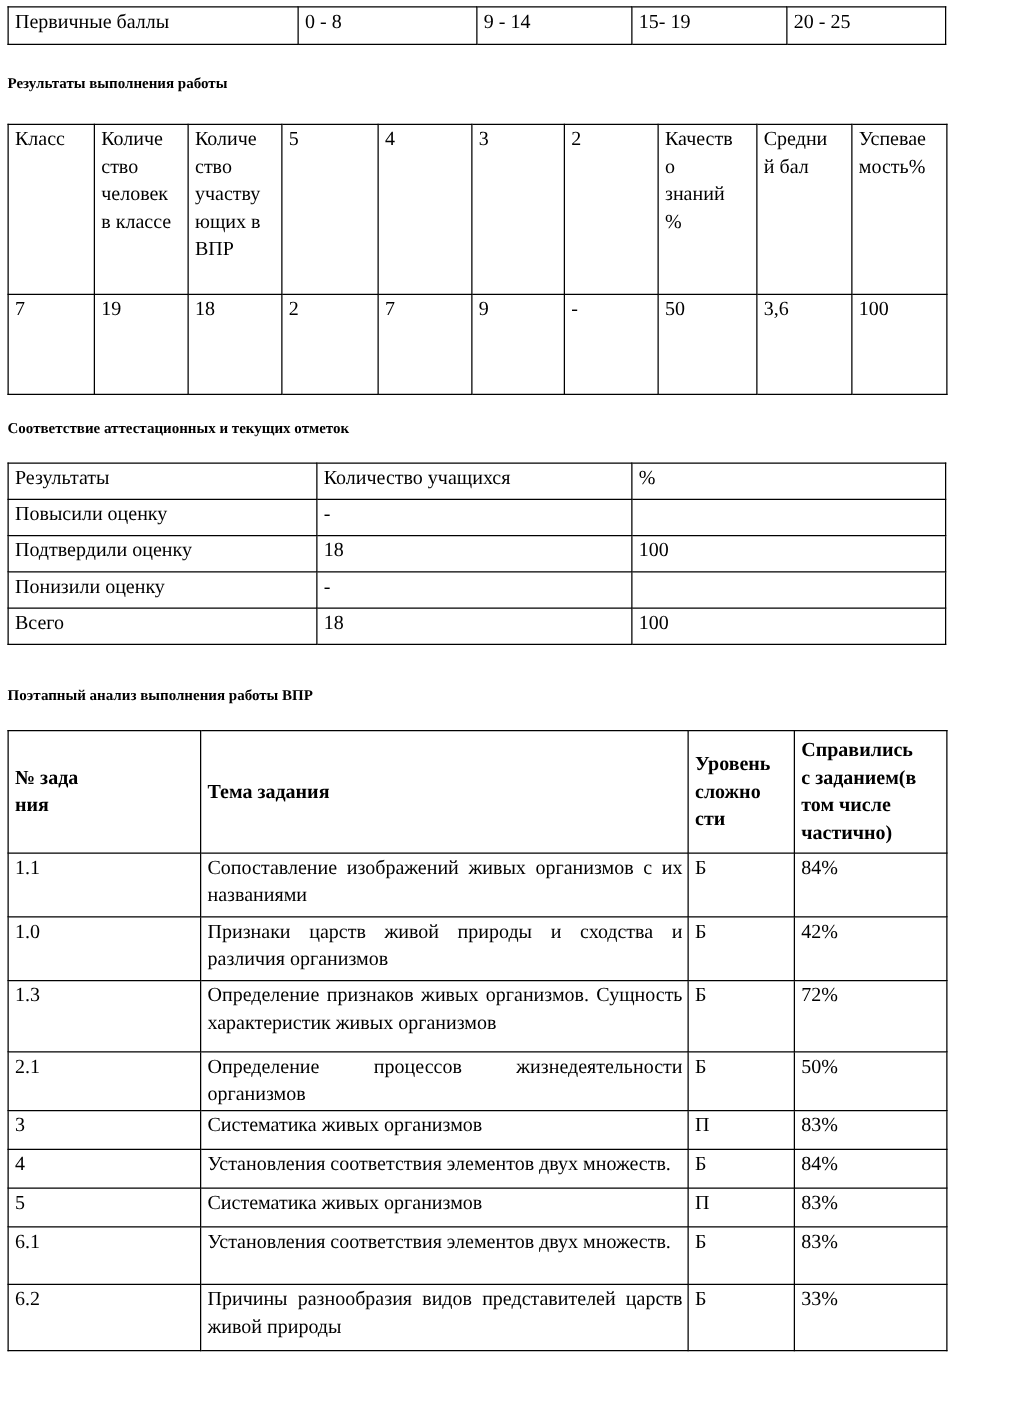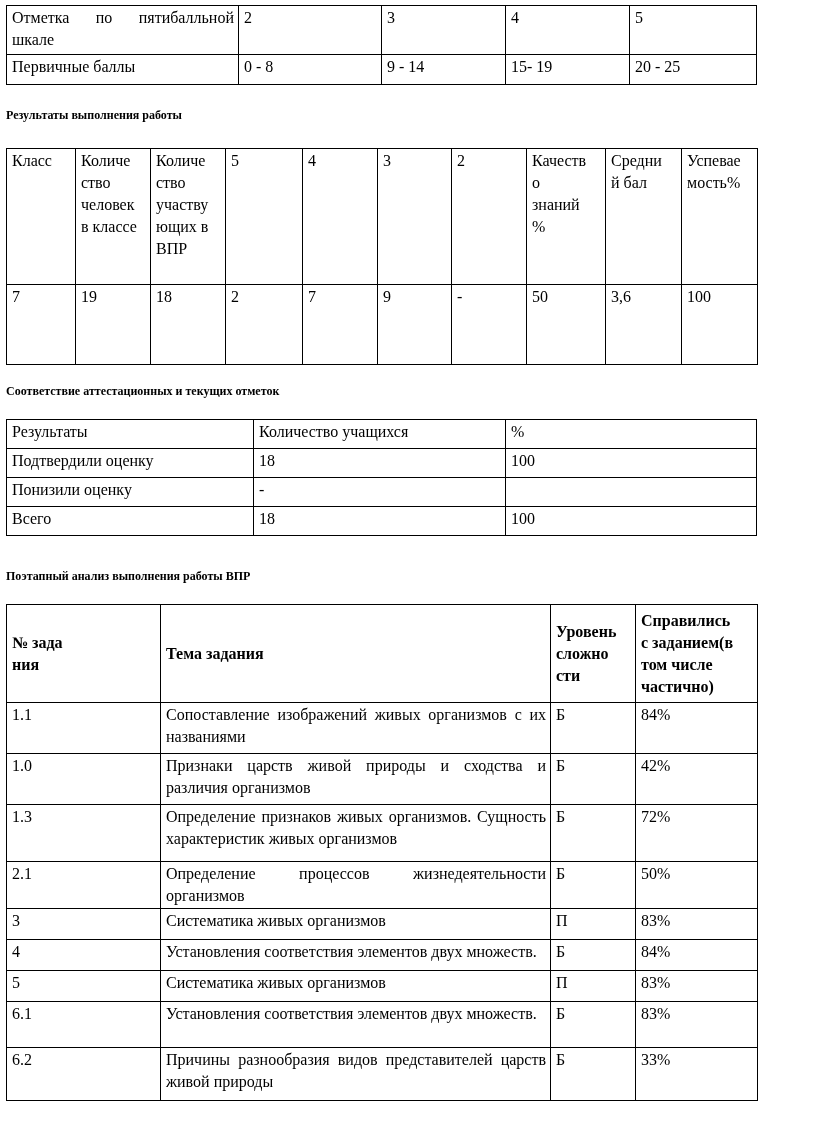--- a/index.html
+++ b/index.html
@@ -43,27 +43,20 @@
 
   <table class="t1">
     <colgroup>
         <col style="width:232px">
         <col style="width:143px">
         <col style="width:124px">
         <col style="width:124px">
         <col style="width:127px">
       </colgroup>
     <tbody>
-      <tr style="height:49px">
-        <td class="justify">Отметка по пятибалльной шкале</td>
-        <td>2</td>
-        <td>3</td>
-        <td>4</td>
-        <td>5</td>
-      </tr>
       <tr style="height:30px">
         <td>Первичные баллы</td>
         <td>0 - 8</td>
         <td>9 - 14</td>
         <td>15- 19</td>
         <td>20 - 25</td>
       </tr>
     </tbody>
   </table>
 
@@ -130,20 +123,25 @@
         <col style="width:252px">
         <col style="width:251px">
       </colgroup>
     <tbody>
       <tr style="height:29px">
         <td>Результаты</td>
         <td>Количество учащихся</td>
         <td>%</td>
       </tr>
       <tr style="height:29px">
+        <td>Повысили оценку</td>
+        <td>-</td>
+        <td></td>
+      </tr>
+      <tr style="height:29px">
         <td>Подтвердили оценку</td>
         <td>18</td>
         <td>100</td>
       </tr>
       <tr style="height:29px">
         <td>Понизили оценку</td>
         <td>-</td>
         <td></td>
       </tr>
       <tr style="height:29px">

